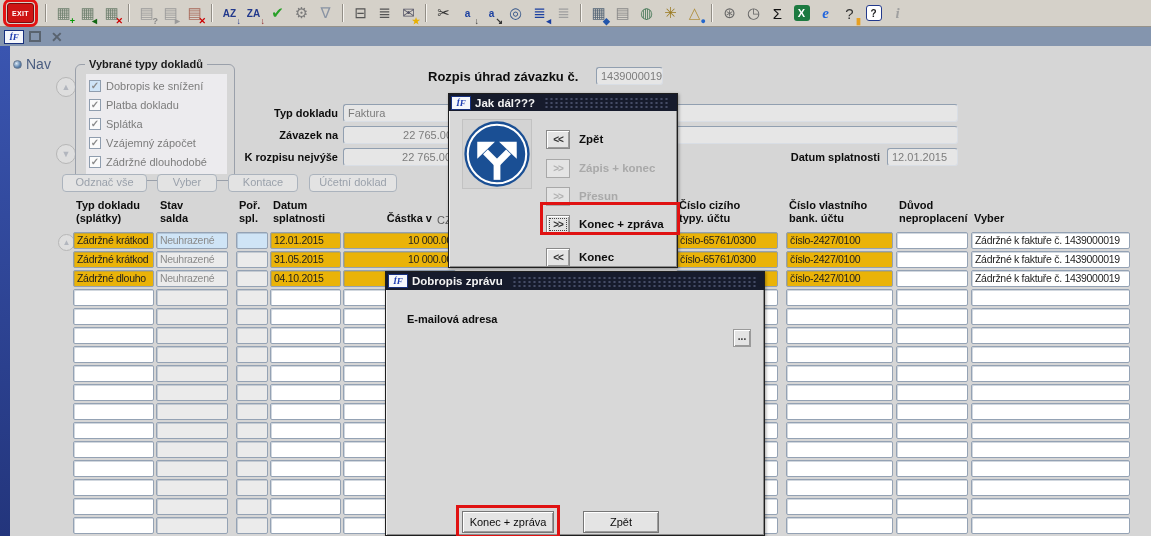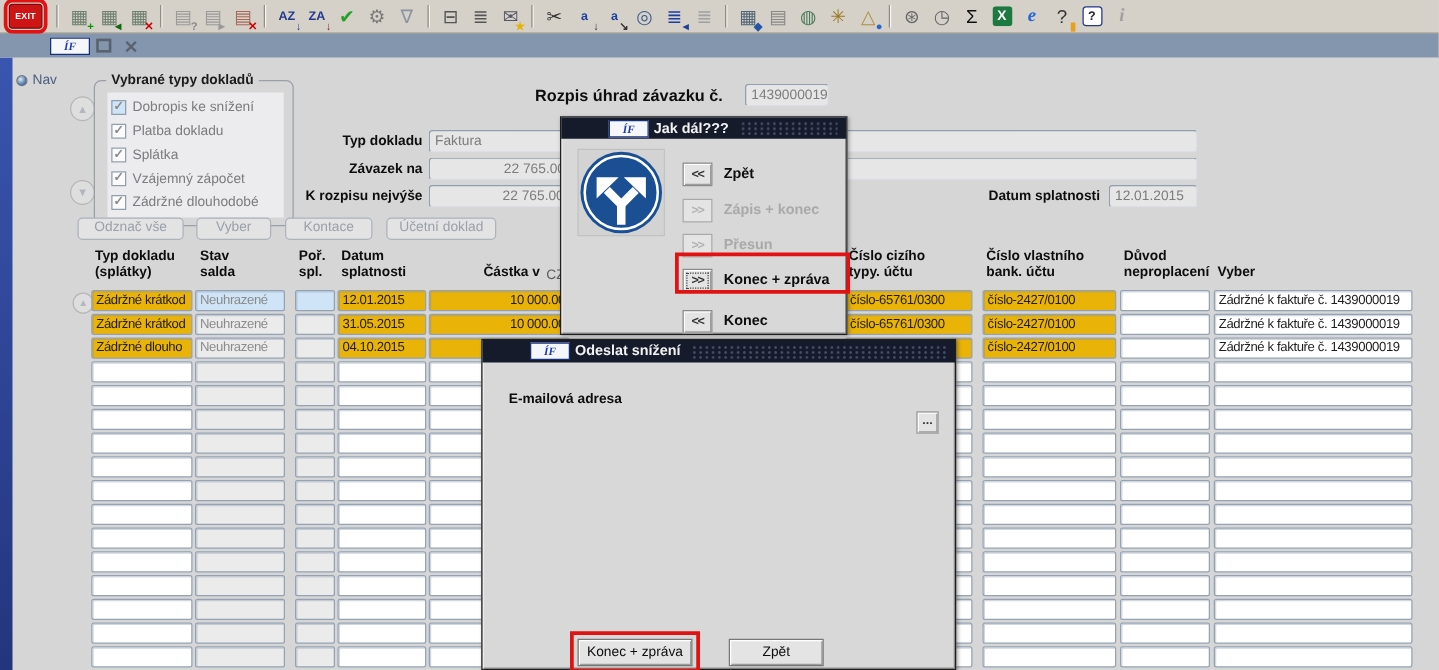--- a/index.html
+++ b/index.html
@@ -19,35 +19,35 @@
   .tool { width:21px; height:22px; position:relative; display:flex; align-items:center;
     justify-content:center; font-size:15px; flex:0 0 auto; cursor:default; }
   .tool .g.boxed { width:16px; height:16px; display:flex; align-items:center; justify-content:center;
     border-radius:3px; border:1px solid transparent; font-weight:bold; font-size:11px; }
   .tool .ov { position:absolute; right:-1px; bottom:-2px; font-size:9px; font-weight:bold; }
   .tool-sep { width:2px; height:18px; border-left:1px solid #928e86; border-right:1px solid #f6f4f0;
     margin:0 3px; flex:0 0 auto; }
   
   .titlebar { position:absolute; top:27px; left:0; width:1151px; height:19px; background:#8495ae;
     display:flex; align-items:center; gap:5px; padding:0 4px; }
-  .tf { width:32px; height:14px; background:#f5f7fb; border:1px solid #17307e; color:#1b3bb0;
+  .tf { width:20px; height:14px; background:#f5f7fb; border:1px solid #17307e; color:#1b3bb0;
     font:italic bold 9px "Liberation Serif", serif; display:flex; align-items:center;
-    justify-content:center; flex:0 0 auto;margin-left:36px; }
+    justify-content:center; flex:0 0 auto; }
   .titletext { color:#dde3ec; font-size:12px; white-space:nowrap; overflow:hidden; flex:1; }
   .winctl { display:flex; align-items:center; gap:10px; margin-right:6px; }
   .restore { width:12px; height:11px; position:relative; }
   .restore::before { content:""; position:absolute; right:0; top:0; width:8px; height:7px; border:2px solid #59636f; }
   .restore::after  { content:""; position:absolute; left:0; bottom:0; width:8px; height:7px; border:2px solid #59636f; background:#8495ae; }
   .closex { color:#59636f; font-size:14px; font-weight:bold; line-height:12px; }
   
   .content { position:absolute; top:46px; left:0; width:1151px; height:490px; overflow:hidden; }
   .navstrip { position:absolute; left:0; top:0; width:10px; height:100%;
     background:linear-gradient(180deg,#3a55b0,#23357c); }
   .navbtn { position:absolute; left:13px; top:10px; height:16px; display:flex; align-items:center;
-    gap:4px; font-size:11px; color:#4a5d80; }
+    gap:4px; font-size:14px; color:#4a5d80; }
   .navdot { width:9px; height:9px; border-radius:50%; border:1px solid #68788e;
     background:radial-gradient(circle at 35% 35%, #dcE9f5, #5b82ad 60%, #33517a); }
   .roundbtn { position:absolute; width:20px; height:20px; border-radius:50%; background:#dedede;
     border:1px solid #b6b6b6; color:#b2b6be; font-size:9px; display:flex; align-items:center;
     justify-content:center; }
   .roundbtn.small { width:17px; height:17px; font-size:8px; }
   
   .doctypes { position:absolute; left:75px; top:18px; width:160px; height:117px;
     border:1px solid #9aa0aa; border-radius:6px; }
   .doctypes .legend { position:absolute; top:-7px; left:9px; background:#d6d6d6; padding:0 4px;
@@ -513,21 +513,21 @@
           <span class="jglyph">&lt;&lt;</span>
           <span class="jlabel">Konec</span>
         </div>
       </div>
     <div class="redbox" style="left:91px;top:108px;width:140px;height:33px;"></div>
   </div>
 
   <div class="dlg" id="dlg-odeslat">
     <div class="dlg-title">
       <span class="tf">ÍF</span>
-      <span class="txt">Odeslat snížení</span>
+      <span class="txt">Dobropis zprávu</span>
       <span class="dots"></span>
     </div>
     <div class="email-label">E-mailová adresa</div>
     <div class="dots-btn">...</div>
     <div class="obtn" id="obtn-kz">Konec + zpráva</div>
     <div class="obtn" id="obtn-zpet">Zpět</div>
     <div class="redbox" style="left:70px;top:233px;width:104px;height:33px;"></div>
   </div>
 </div>
 

